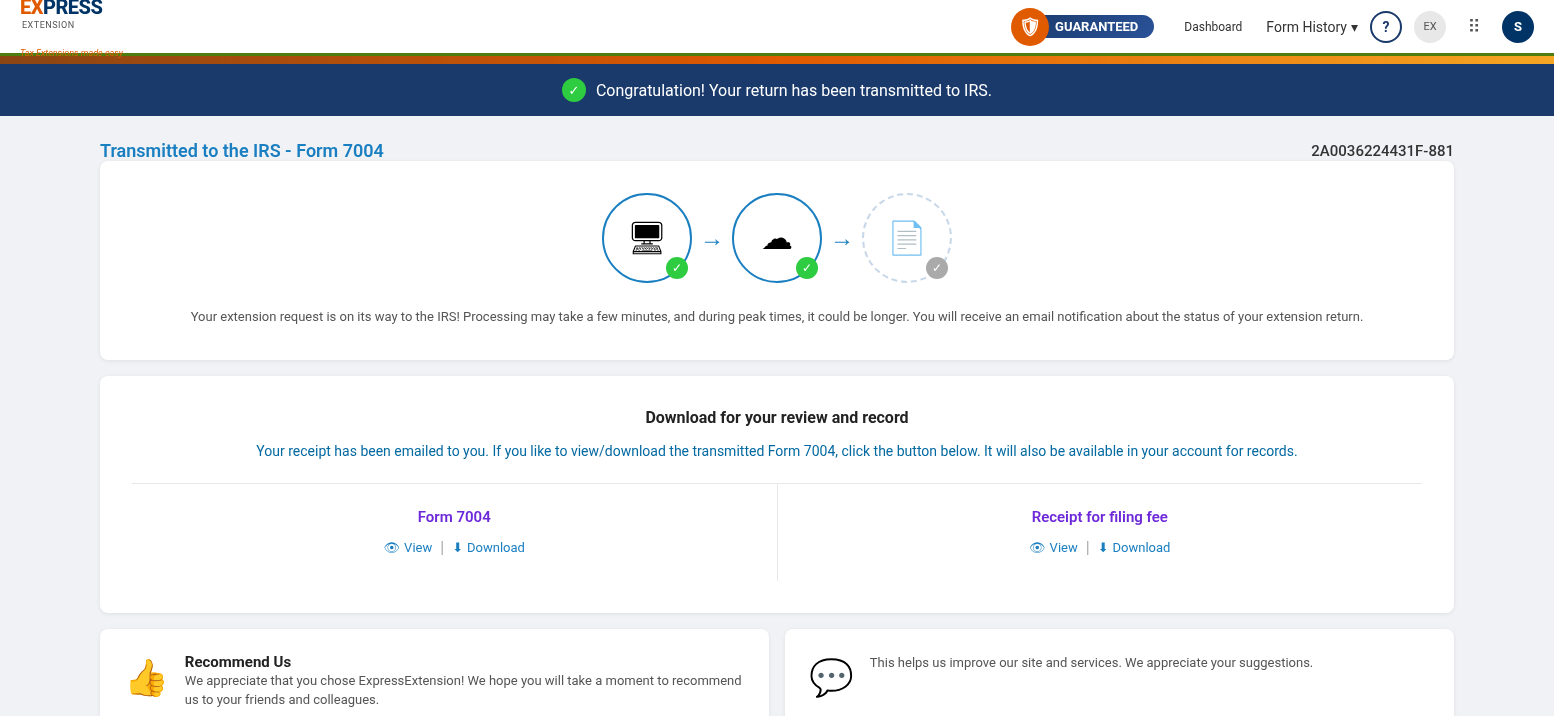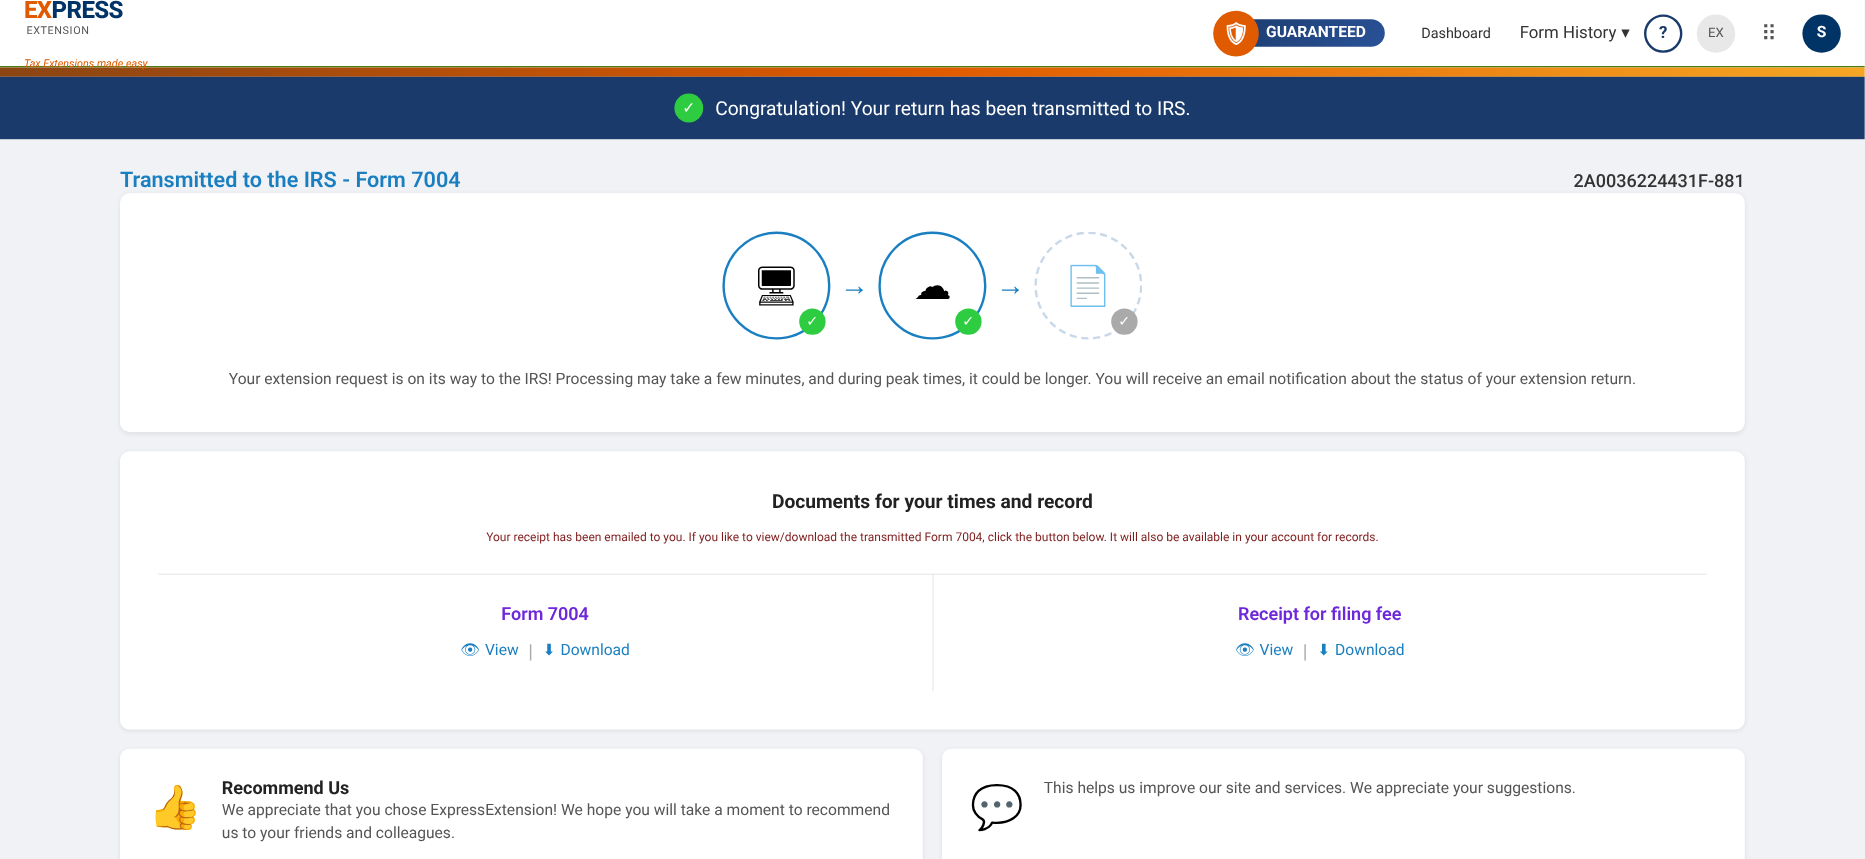--- a/index.html
+++ b/index.html
@@ -5,21 +5,21 @@
     * { box-sizing: border-box; margin: 0; padding: 0; }
     body { font-family: -apple-system, BlinkMacSystemFont, 'Segoe UI', Roboto, sans-serif; background: #f0f2f5; min-height: 716px; }
 
     
     .header {
       background: white;
       height: 56px;
       display: flex;
       align-items: center;
       padding: 0 20px;
-      border-bottom: 1px solid #4d7c0f;
+      border-bottom: 3px solid #4d7c0f;
       position: relative;
     }
     .logo-area {
       display: flex;
       flex-direction: column;
       margin-right: auto;
     }
     .logo-top {
       display: flex;
       align-items: center;
@@ -255,22 +255,22 @@
     
     .docs-title {
       text-align: center;
       font-size: 16px;
       font-weight: 700;
       margin-bottom: 16px;
       color: #222;
     }
     .docs-desc {
       text-align: center;
-      font-size: 10px;
-      color: #7f1d1d;
+      font-size: 14px;
+      color: #0369a1;
       margin-bottom: 24px;
     }
     .docs-grid {
       display: flex;
       border-top: 1px solid #e8e8e8;
     }
     .doc-col {
       flex: 1;
       padding: 24px;
       text-align: center;
@@ -404,21 +404,21 @@
 
       <div class="step-circle dashed">
         <span class="step-icon">📄</span>
         <div class="step-check grey">✓</div>
       </div>
     </div>
     <div class="step-desc">Your extension request is on its way to the IRS! Processing may take a few minutes, and during peak times, it could be longer. You will receive an email notification about the status of your extension return.</div>
   </div>
 
   <div class="card">
-    <div class="docs-title">Documents for your times and record</div>
+    <div class="docs-title">Download for your review and record</div>
     <div class="docs-desc">Your receipt has been emailed to you. If you like to view/download the transmitted Form 7004, click the button below. It will also be available in your account for records.</div>
     <div class="docs-grid">
 
       <div class="doc-col">
         <div class="doc-name">Form 7004</div>
         <div class="doc-actions">
           <a class="doc-link">
             <span>👁</span>
             <span>View</span>
           </a>

